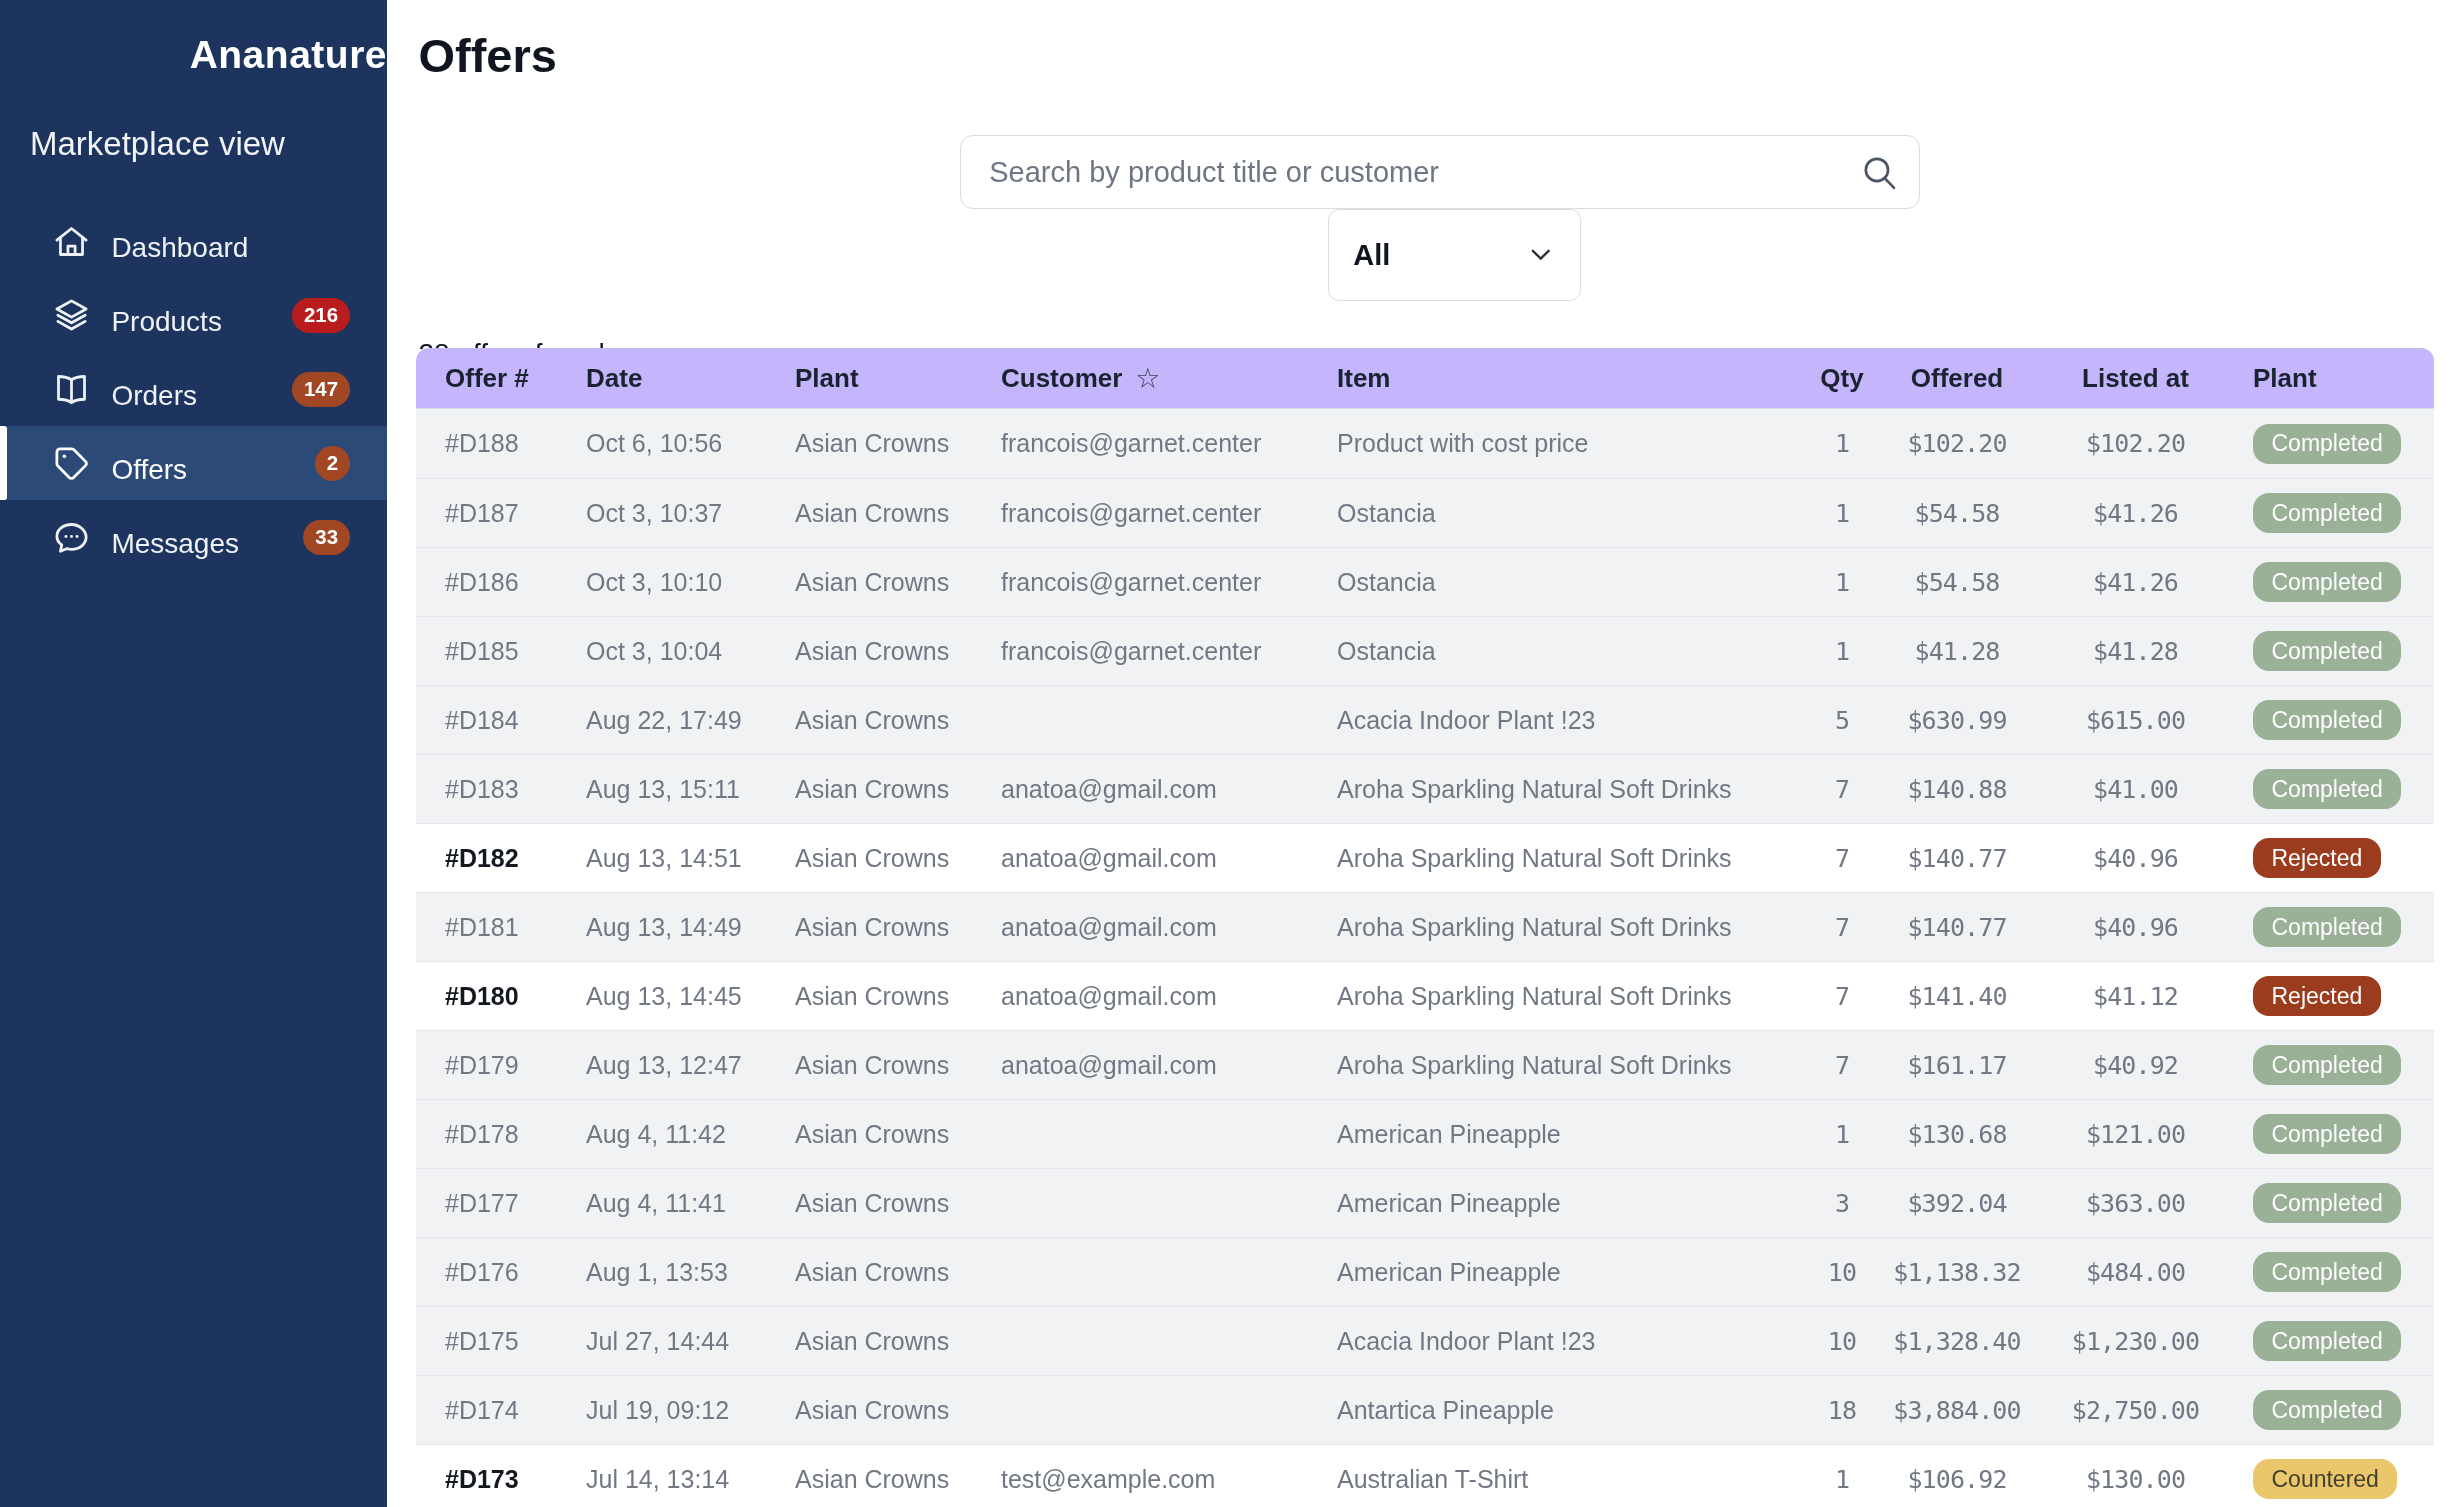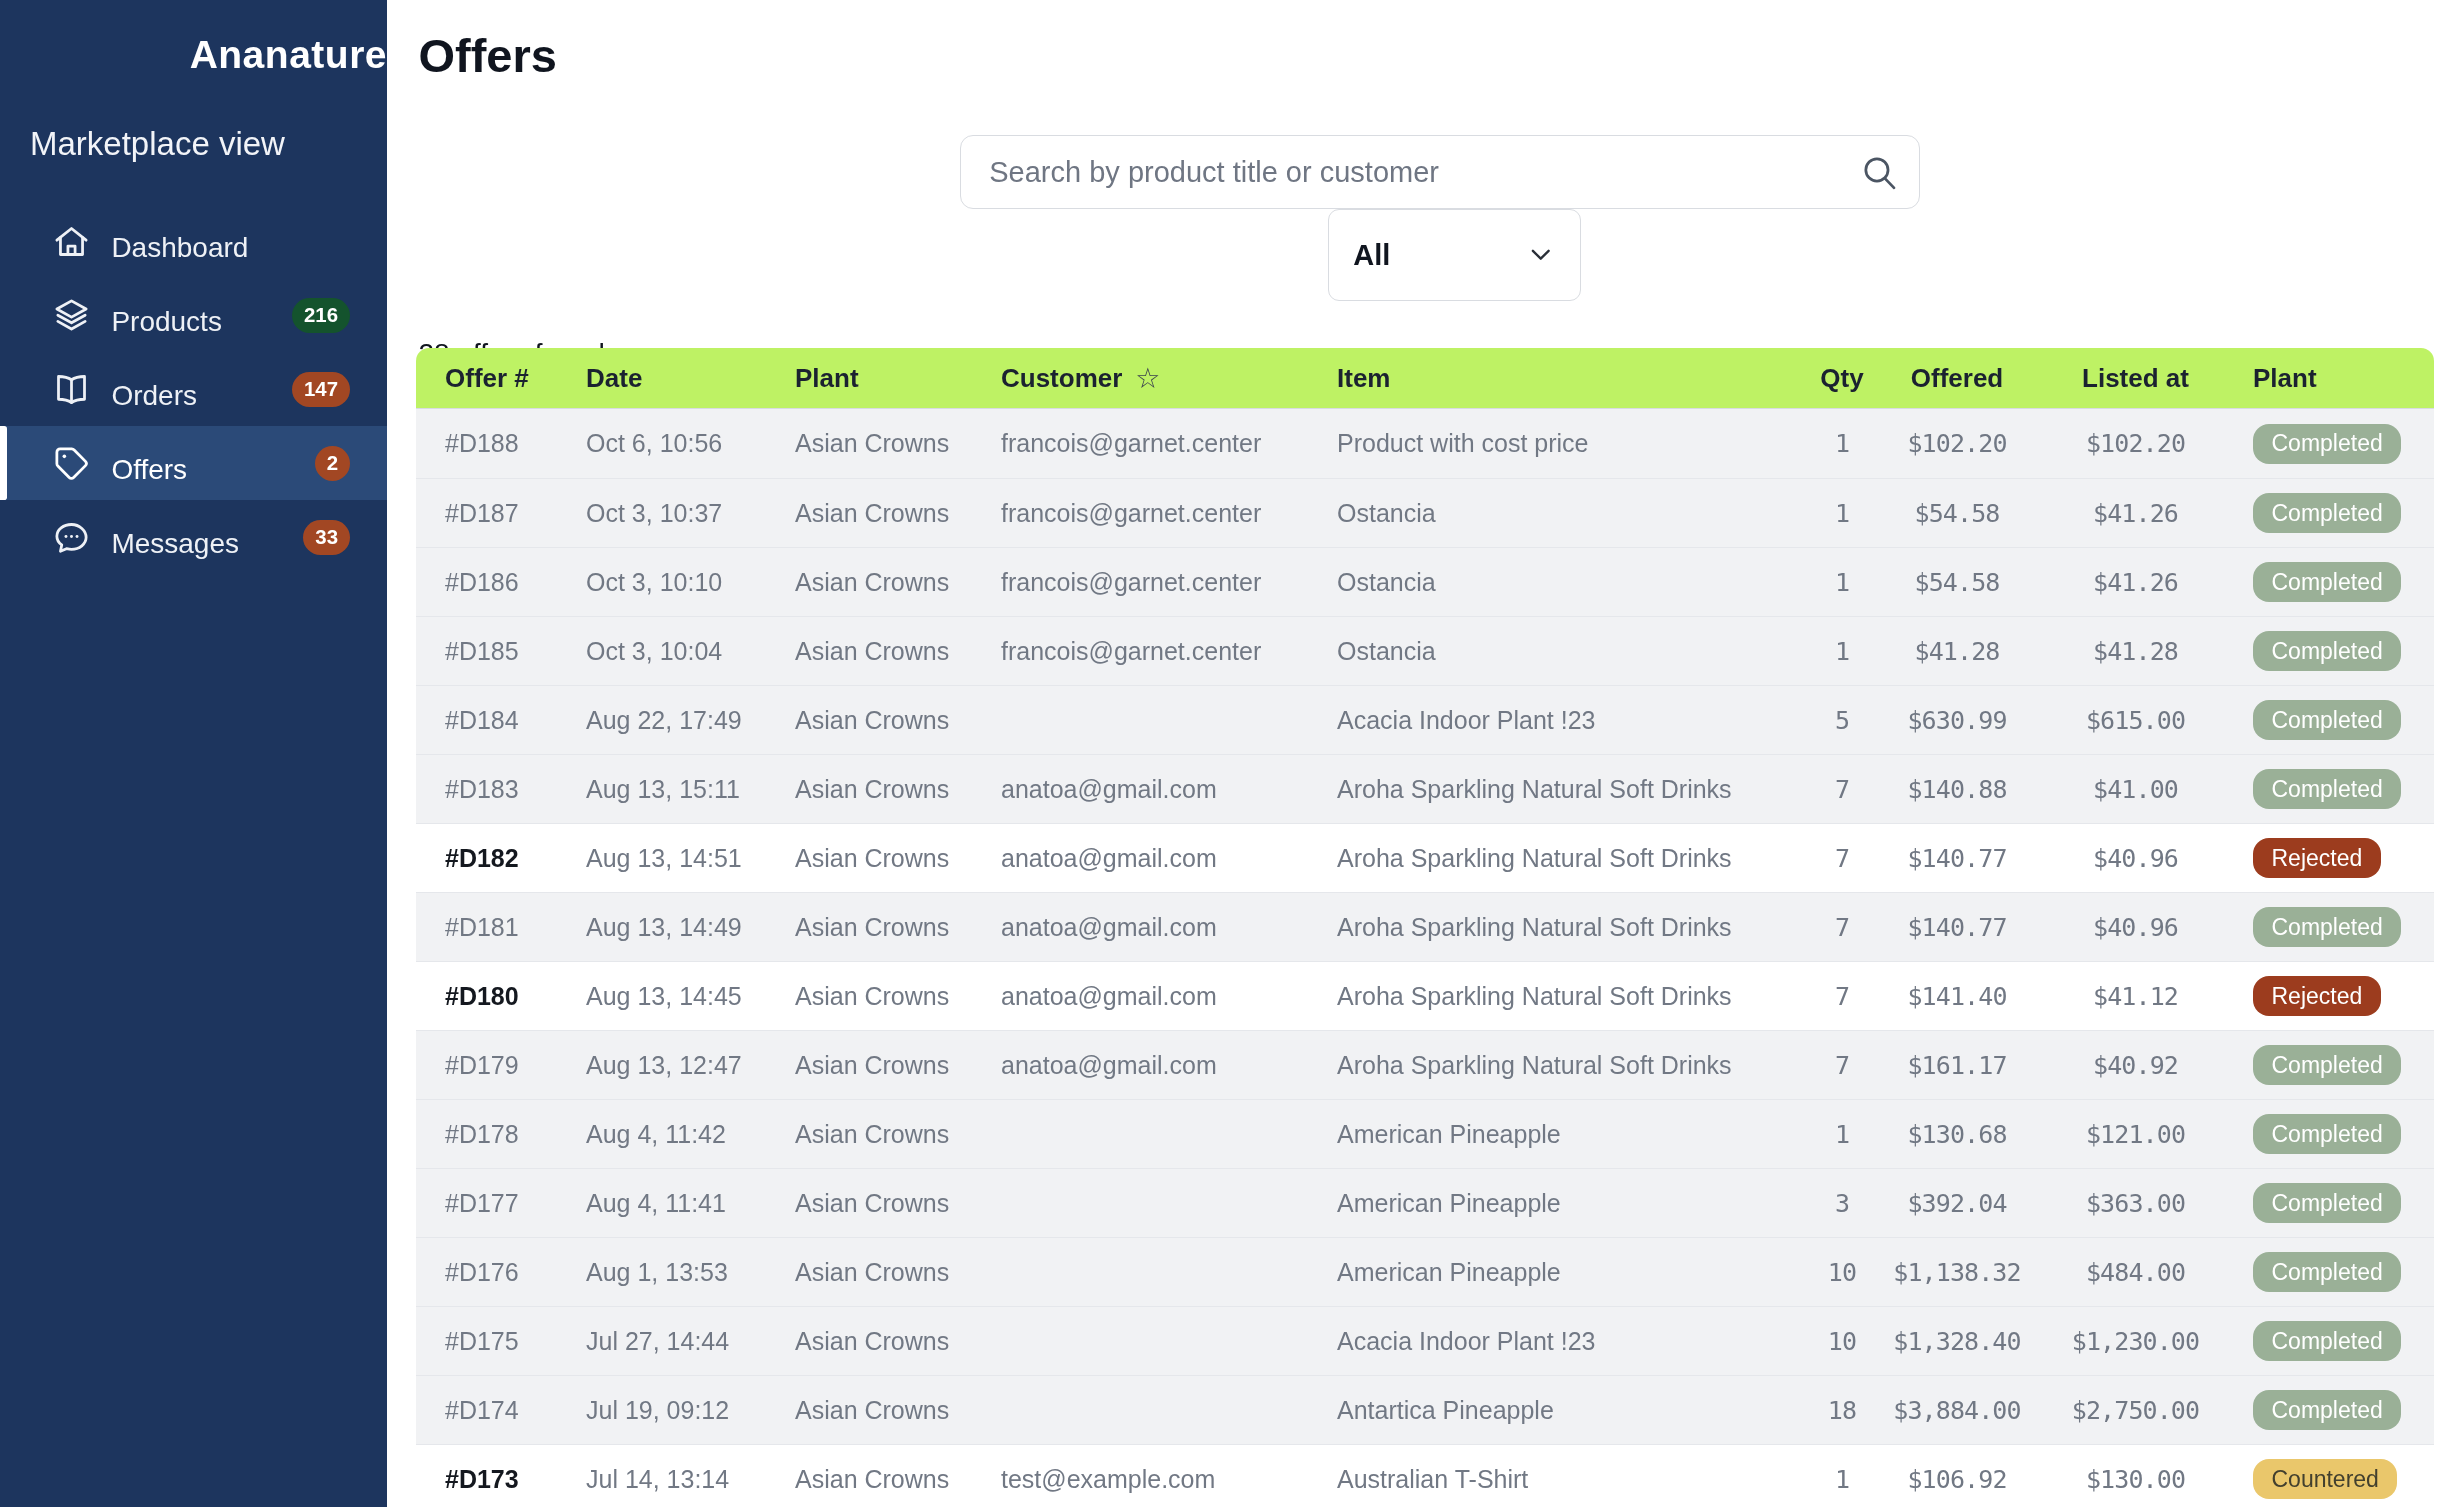--- a/index.html
+++ b/index.html
@@ -43,21 +43,21 @@
             cursor:pointer; background:#fff;justify-content:center; }
   .filter-label { flex:1; font-size:29px; font-weight:700; color:#10151f; }
   .summary { margin:37px 0 0 31.5px; font-size:28px; color:#10151f; }
 
   
   .table { position:absolute; left:29px; top:348px; width:2018px; border-radius:13px 13px 0 0;
            overflow:hidden; }
   .tr, .thead { display:grid;
       grid-template-columns:141px 209px 206px 336px 478px 54px 176px 181px 210px;
       align-items:center; padding-left:29px; }
-  .thead { height:61px; background:#bef264; border-bottom:1.9px solid #d8dce1;
+  .thead { height:61px; background:#c4b5fd; border-bottom:1.9px solid #d8dce1;
            font-size:26px; font-weight:700; color:#1b2230; }
   .th.num, .td.num { text-align:center; }
   .th-customer { display:flex; align-items:center; gap:13px; }
   .star { font-size:28px; color:#3c434f; font-weight:400; }
   .tr { height:69px; background:#f1f2f4; border-top:1.9px solid #e5e7eb; font-size:25px; color:#717884; }
   .tr:first-of-type { border-top:none; }
   .tr.unread { background:#ffffff; }
   .td.offer { color:#717884; }
   .tr.unread .td.offer { font-weight:700; color:#14181f; }
   .td { white-space:nowrap; overflow:hidden; }
@@ -85,21 +85,21 @@
       </div>
       <div class="side-item">
         <span class="side-ico">
           <svg viewBox="0 0 24 24" fill="none" stroke="#eef1f6" stroke-width="1.7" stroke-linecap="round" stroke-linejoin="round">
             <path d="M12 3 21 8l-9 5-9-5 9-5z"></path>
             <path d="m3.6 11.8 8.4 4.7 8.4-4.7"></path>
             <path d="m3.6 15.6 8.4 4.7 8.4-4.7"></path>
           </svg>
         </span>
         <span class="side-label">Products</span>
-        <span class="side-badge" style="background:#14532d">216</span>
+        <span class="side-badge" style="background:#b91c1c">216</span>
       </div>
       <div class="side-item">
         <span class="side-ico">
           <svg viewBox="0 0 24 24" fill="none" stroke="#eef1f6" stroke-width="1.7" stroke-linecap="round" stroke-linejoin="round">
             <path d="M12 6C10 4.6 7.6 4 4 4v14c3.6 0 6 .6 8 2 2-1.4 4.4-2 8-2V4c-3.6 0-6 .6-8 2z"></path>
             <path d="M12 6v14"></path>
           </svg>
         </span>
         <span class="side-label">Orders</span>
         <span class="side-badge" style="background:#a24723">147</span>

